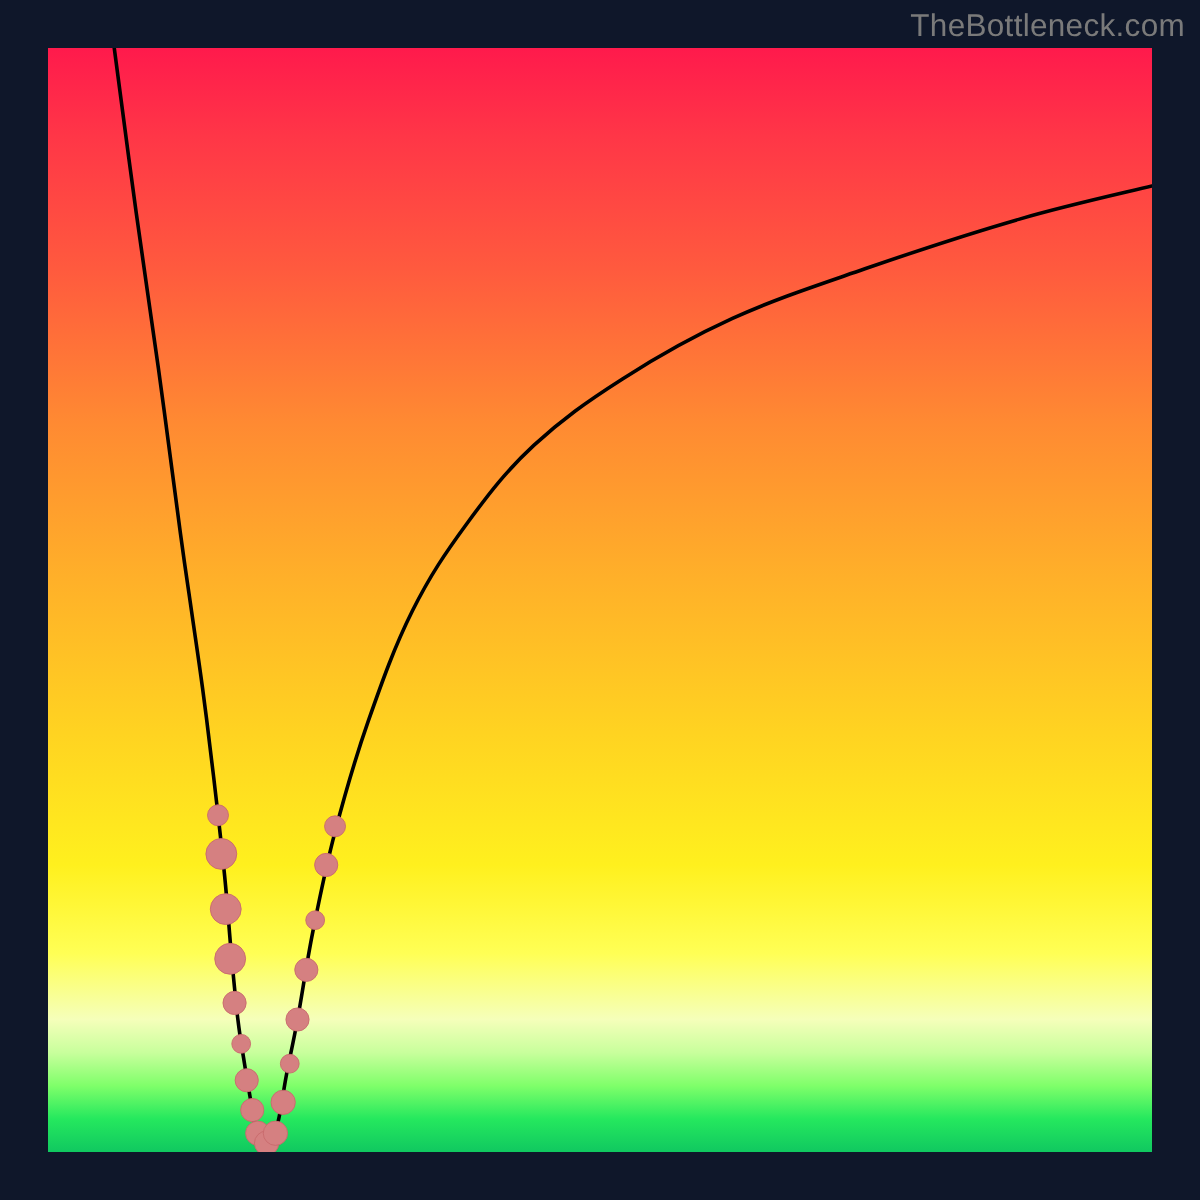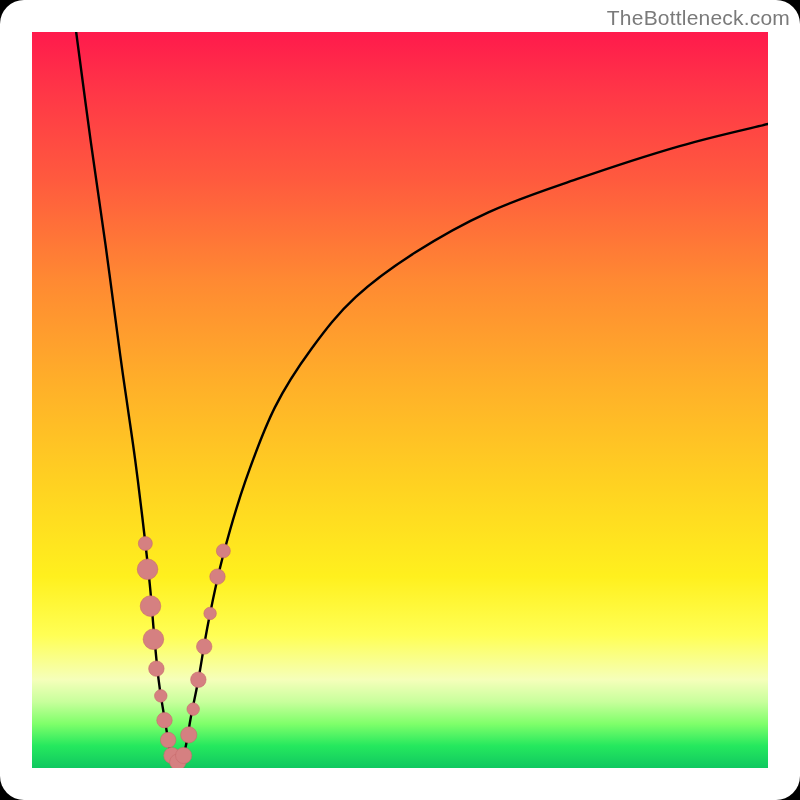--- a/index.html
+++ b/index.html
@@ -7,22 +7,21 @@
     padding: 0;
     width: 800px;
     height: 800px;
     overflow: hidden;
     background: #000;
     font-family: Arial, Helvetica, sans-serif;
   }
   .frame {
     position: absolute;
     inset: 0;
-    background: #ffffff;
-    border-radius: 24px;
+    background: #0f172a;
   }
   .plot {
     position: absolute;
     left: 32px;
     top: 32px;
     width: 736px;
     height: 736px;
     overflow: hidden;
   }
   .gradient {

